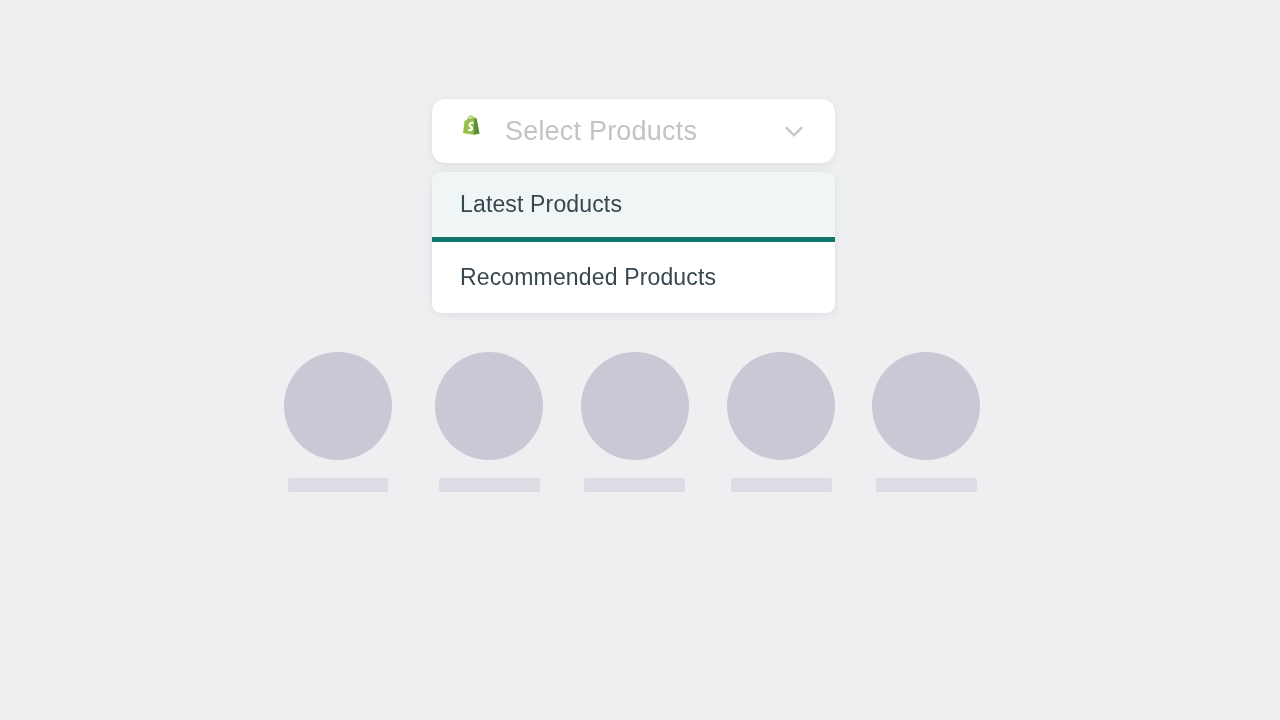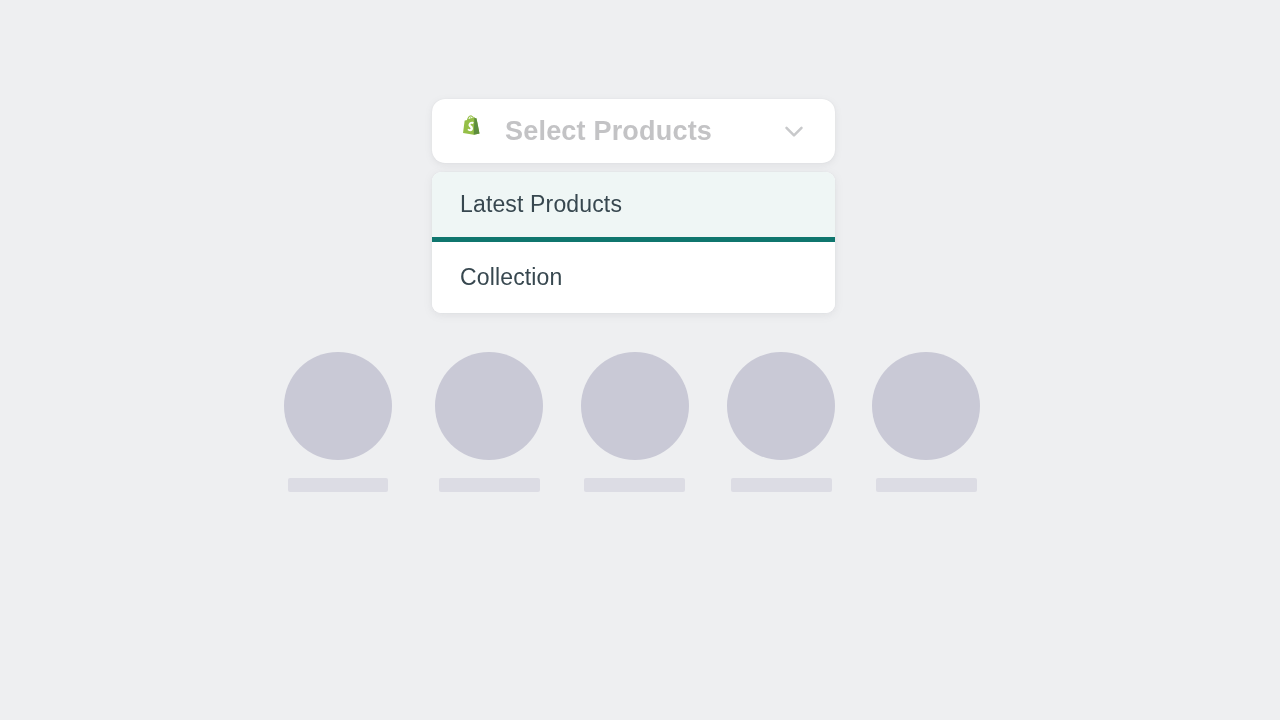--- a/index.html
+++ b/index.html
@@ -69,21 +69,21 @@
     height: 32px;
     flex: 0 0 auto;
     margin-right: 17px;
     display: block;
   }
   .select-placeholder {
     flex: 1 1 auto;
     font-size: 27px;
     letter-spacing: 0.2px;
     color: #c3c3c5;
-    font-weight: 700;
+    font-weight: 400;
     white-space: nowrap;
     overflow: hidden;
   }
   .chevron {
     flex: 0 0 auto;
     width: 30px;
     height: 30px;
     display: block;
     margin-right: 6px;
   }
@@ -162,17 +162,17 @@
     <svg class="chevron" viewBox="0 0 24 24" fill="none" xmlns="http://www.w3.org/2000/svg">
       <path d="M6 9.5L12 15.5L18 9.5" stroke="#c8c9cb" stroke-width="2" stroke-linecap="round" stroke-linejoin="round"></path>
     </svg>
   </div>
 
   <div class="dropdown-panel" id="dropdown-panel">
       <div class="dropdown-option is-active">
         <span>Latest Products</span>
       </div>
       <div class="dropdown-option">
-        <span>Collection</span>
+        <span>Recommended Products</span>
       </div>
     </div>
 
 </div>
 
 </body></html>

